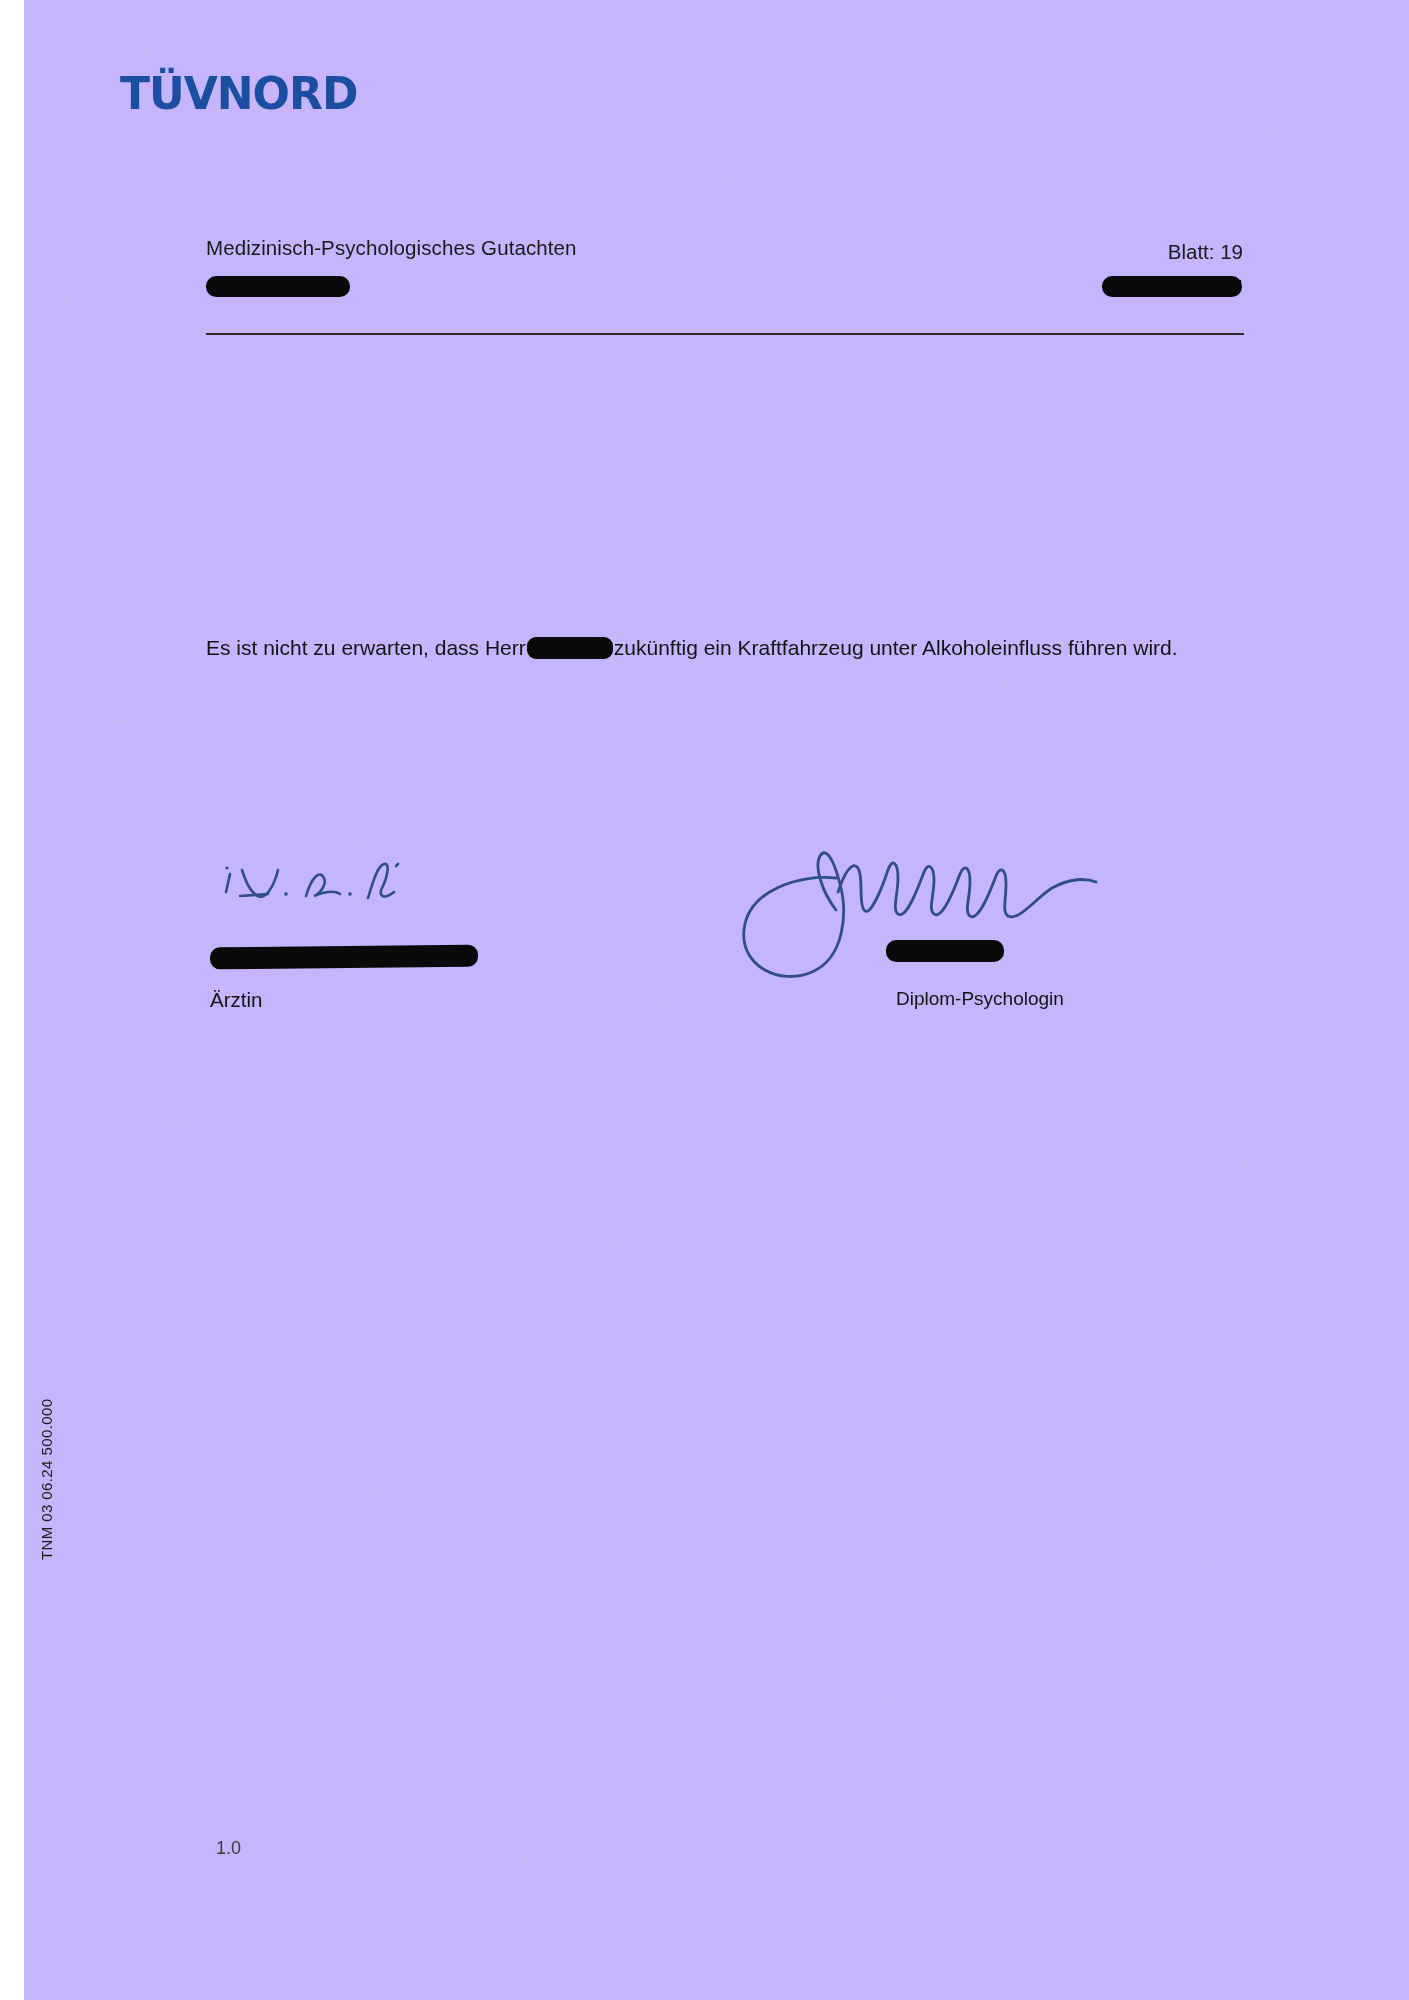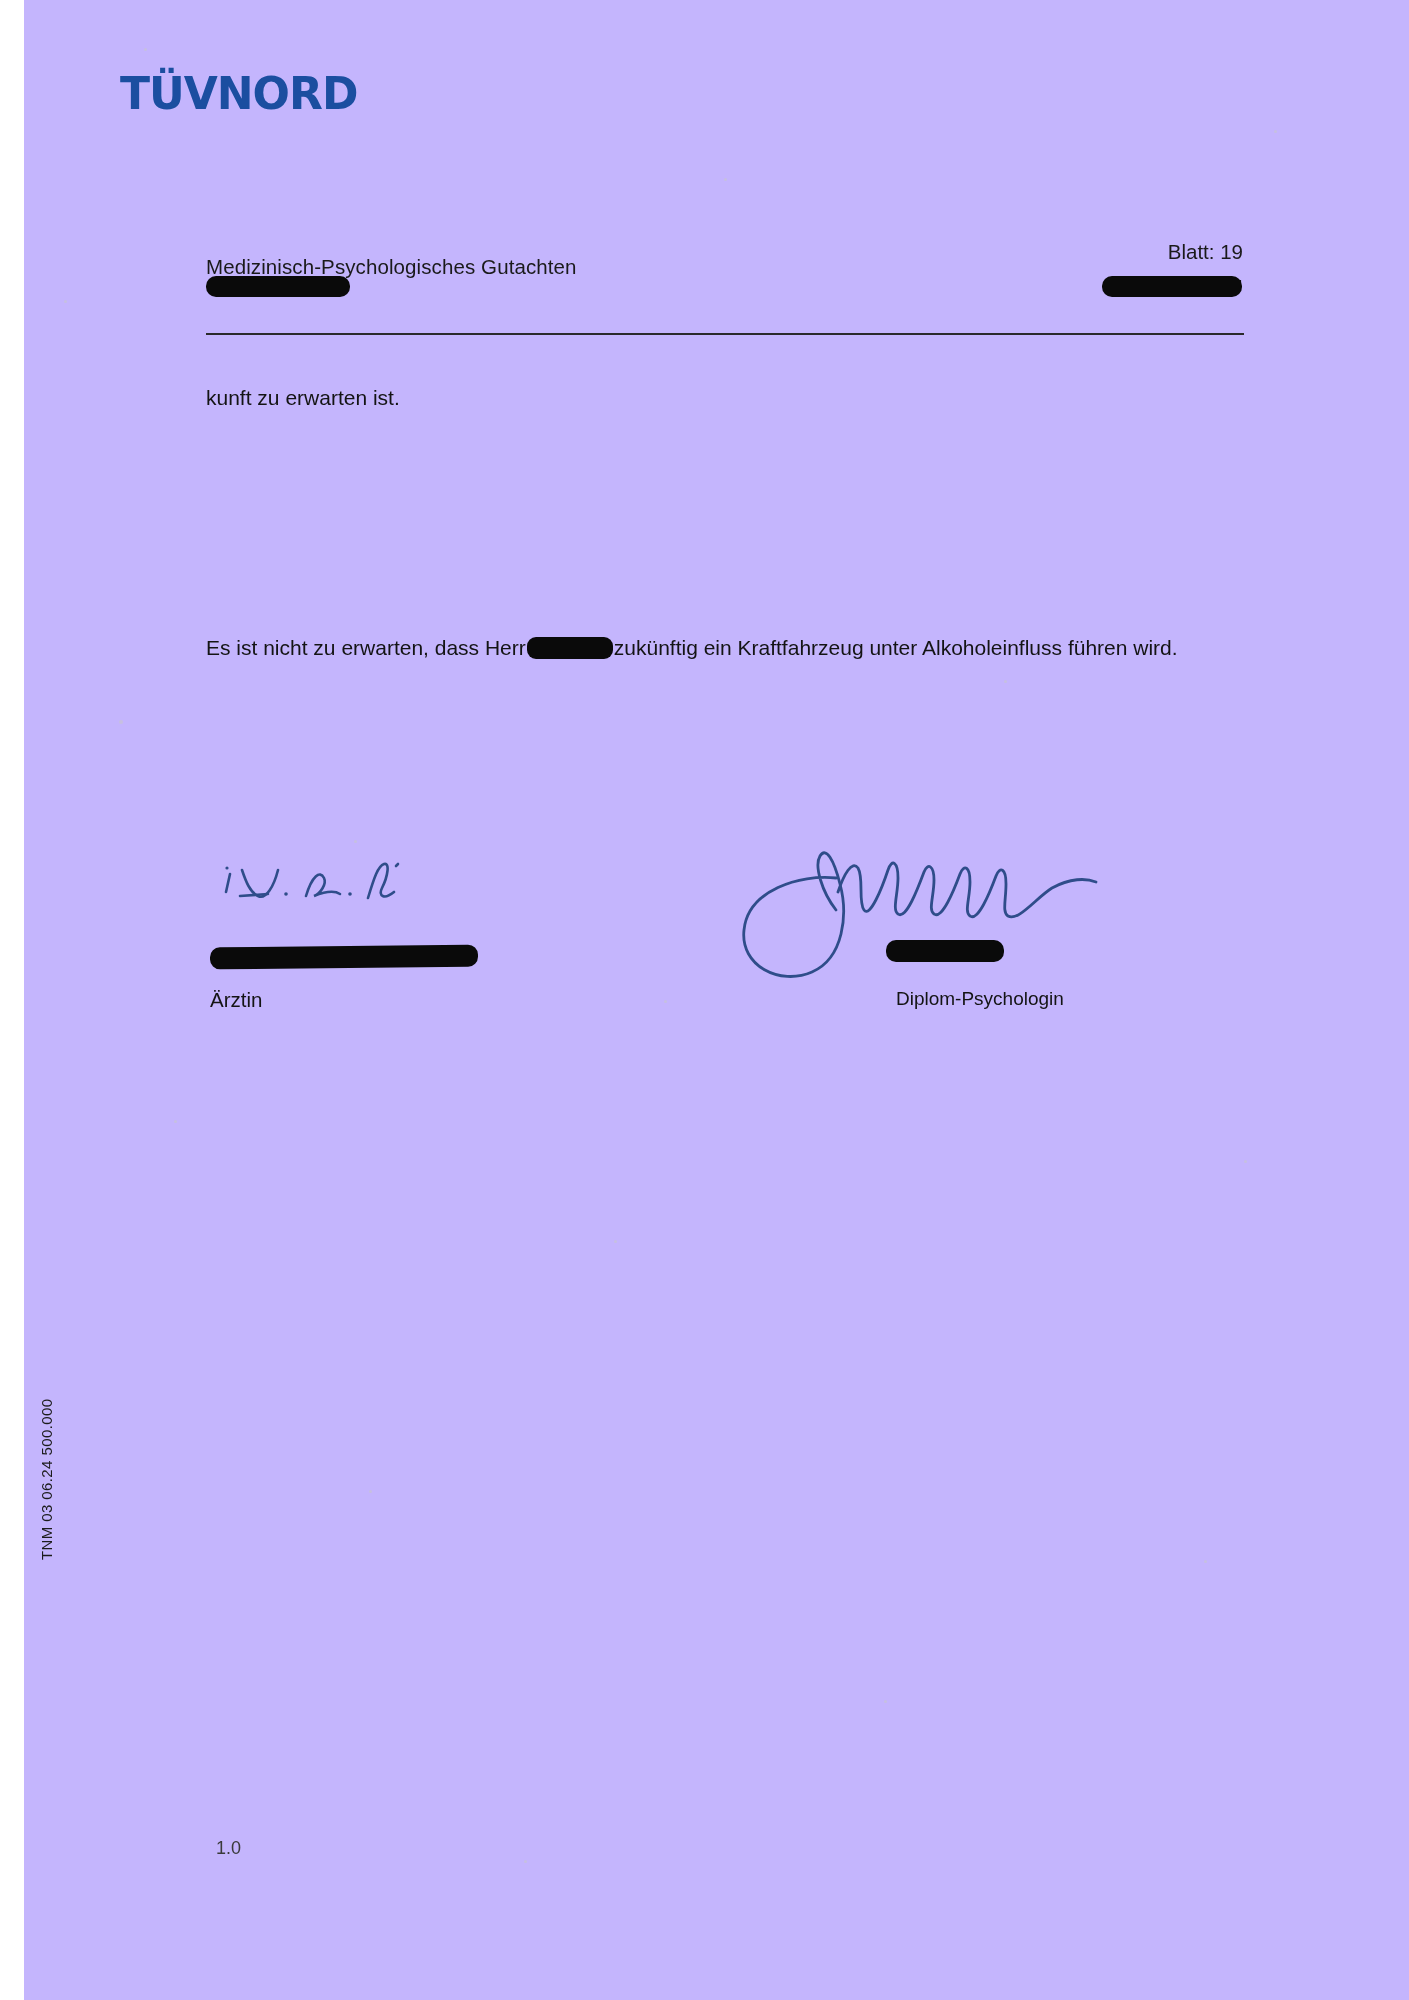--- a/index.html
+++ b/index.html
@@ -37,21 +37,21 @@
     letter-spacing: -1px;
     color: #1b4ea0;
     white-space: nowrap;
   }
   .logo .tuv { color: #1b4ea0; }
   .logo .nord { color: #1b4ea0; }
 
   .hdr-left {
     position: absolute;
     left: 182px;
-    top: 255px;
+    top: 236px;
     font-size: 20.5px;
     color: #1a1a1a;
     letter-spacing: 0.1px;
   }
   .hdr-right {
     position: absolute;
     right: 190px;
     top: 240px;
     font-size: 20.5px;
     color: #1a1a1a;
@@ -218,21 +218,20 @@
     <span class="tuv">TÜV</span><span class="nord">NORD</span>
   </div>
 
   <div class="hdr-left">Medizinisch-Psychologisches Gutachten</div>
   <div class="hdr-right">Blatt: 19</div>
   <div class="hdr-unters">Unters.-Nr.:</div>
   <div class="redact-hdr1"></div>
   <div class="redact-hdr2"></div>
   <div class="rule"></div>
 
-  <div class="body-text p1">kunft zu erwarten ist.</div>
 
 
   <div class="body-text p3">
     <span>Es ist nicht zu erwarten, dass Herr</span><span class="inline-redact"></span><span>zukünftig ein Kraftfahrzeug unter Alkoholeinfluss führen wird.</span>
   </div>
 
 
   <div class="sig-left">
     <svg width="260" height="70" viewBox="0 0 260 70">
       <g fill="none" stroke="#2f4d8a" stroke-width="2.6" stroke-linecap="round">

